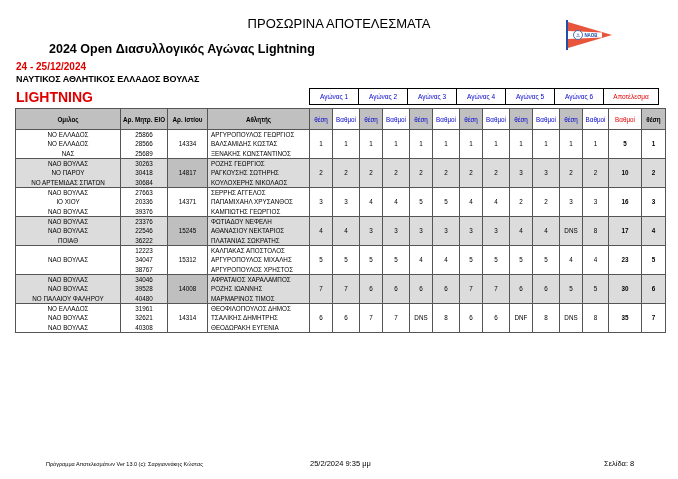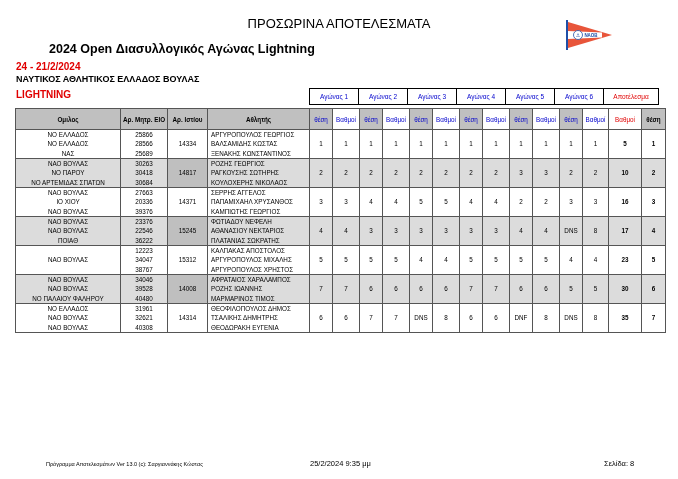--- a/index.html
+++ b/index.html
@@ -3,21 +3,21 @@
 <meta charset="utf-8">
 <style>
   html,body{margin:0;padding:0;background:#fff;}
   body{width:678px;height:479px;position:relative;overflow:hidden;font-family:"Liberation Sans",sans-serif;color:#000;}
   .abs{position:absolute;}
   .title{left:0;width:678px;top:16px;text-align:center;font-size:13px;}
   .logo{left:564px;top:18px;width:50px;height:34px;}
   .event{left:16px;top:42px;font-size:12.5px;font-weight:bold;margin-left:33px;}
   .dates{left:16px;top:61px;font-size:10px;font-weight:bold;color:#e00000;}
   .club{left:16px;top:74px;font-size:9px;font-weight:bold;}
-  .cls{left:16px;top:89px;font-size:10px;font-weight:900;color:#e00000;}
+  .cls{left:16px;top:89px;font-size:14px;font-weight:900;color:#e00000;}
   table{border-collapse:collapse;}
   .races{left:309px;top:88px;}
   .races td{height:15px;border:1px solid #000;font-size:6.5px;text-align:center;color:#0000cc;padding:0;}
   .races td.res{color:#e00000;border-width:1.5px;}
   .main{left:15px;top:108px;table-layout:fixed;}
   .main th,.main td{border:1px solid #555;padding:0;text-align:center;font-size:6.3px;overflow:hidden;white-space:nowrap;}
   .main th{height:20px;background:#c0c0c0;font-weight:bold;color:#000;}
   .main th.pos{background:#c0c0c0;color:#0000cc;font-weight:normal;}
   .main th.pts{background:#fff;color:#0000cc;font-weight:normal;}
   .main th.tpts{background:#fff;color:#e00000;font-weight:normal;}
@@ -40,21 +40,21 @@
 <svg class="abs logo" viewBox="0 0 50 34">
   <rect x="2" y="2" width="2" height="30" fill="#1f4fa8"></rect>
   <polygon points="4,4 48,17 4,30" fill="#e8553a"></polygon>
   <polygon points="4,13 38,14.5 38,19.5 4,21" fill="#fff"></polygon>
   <circle cx="14" cy="17" r="4.5" fill="#fff" stroke="#1f4fa8" stroke-width="0.8"></circle>
   <text x="14" y="19" font-size="5" text-anchor="middle" fill="#1f4fa8" font-family="DejaVu Sans, sans-serif">⚓</text>
   <text x="27" y="19" font-size="4.5" font-weight="bold" text-anchor="middle" fill="#1f4fa8" font-family="Liberation Sans, sans-serif">NAOB</text>
 </svg>
 
 <div class="abs event">2024 Open Διασυλλογικός Αγώνας Lightning</div>
-<div class="abs dates">24 - 21/2/2024</div>
+<div class="abs dates">24 - 25/12/2024</div>
 <div class="abs club">ΝΑΥΤΙΚΟΣ ΑΘΛΗΤΙΚΟΣ ΕΛΛΑΔΟΣ ΒΟΥΛΑΣ</div>
 <div class="abs cls">LIGHTNING</div>
 
 <table class="abs races">
   <tbody>
       <tr>
     <td style="width:48px">Αγώνας 1</td>
     <td style="width:48px">Αγώνας 2</td>
     <td style="width:48px">Αγώνας 3</td>
     <td style="width:48px">Αγώνας 4</td>

